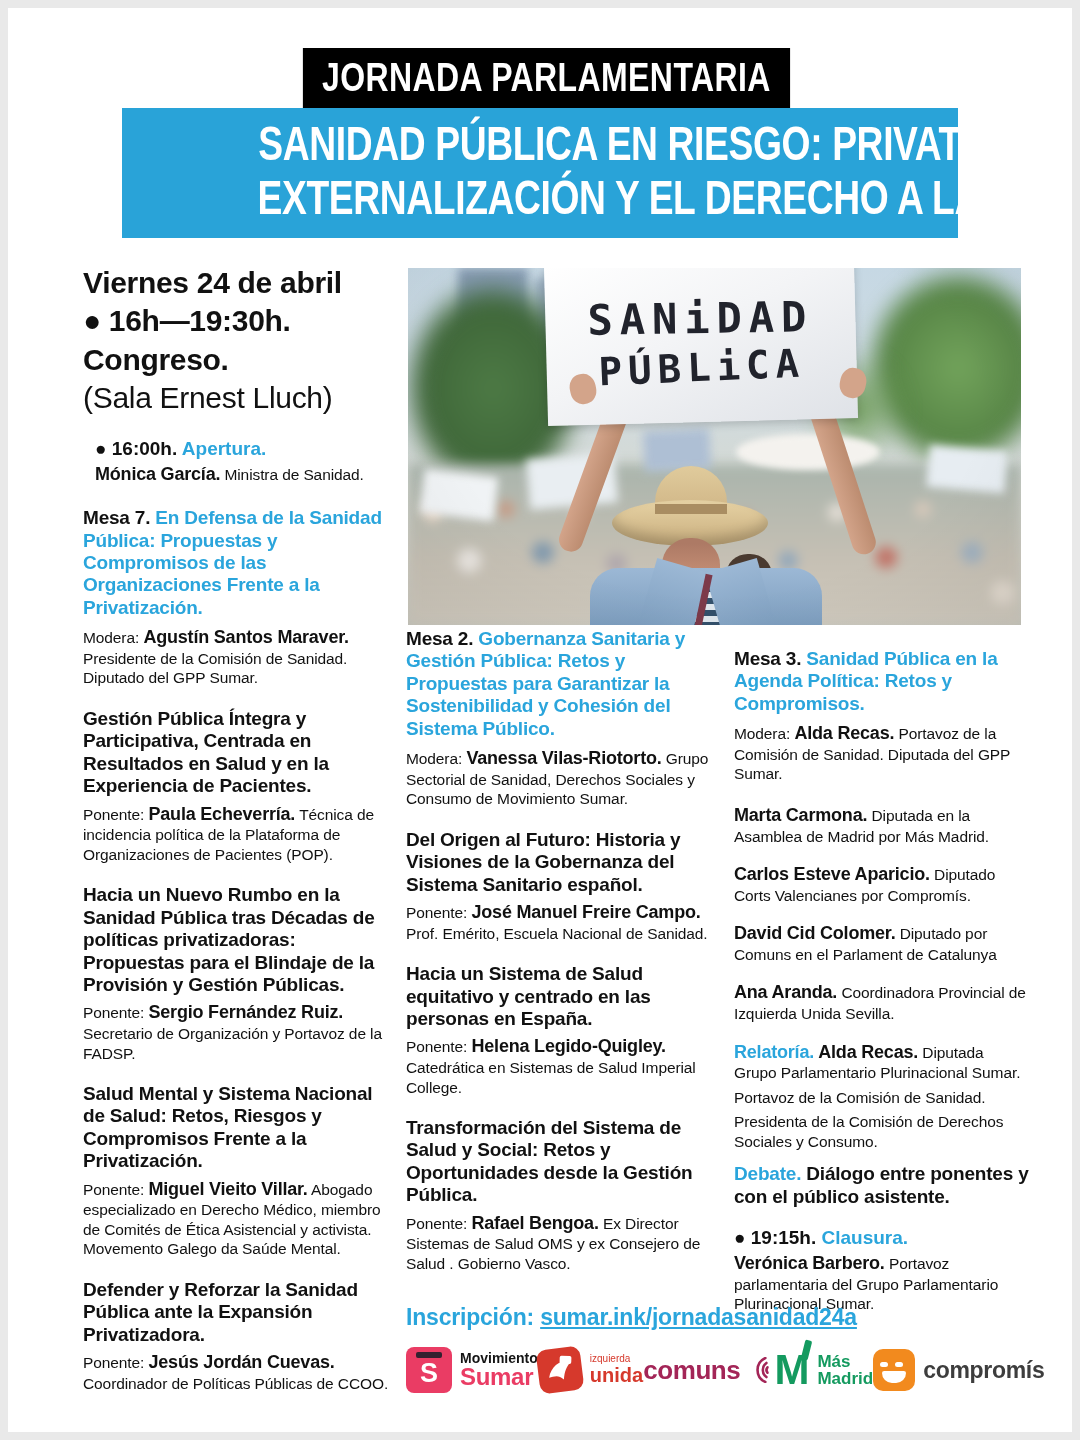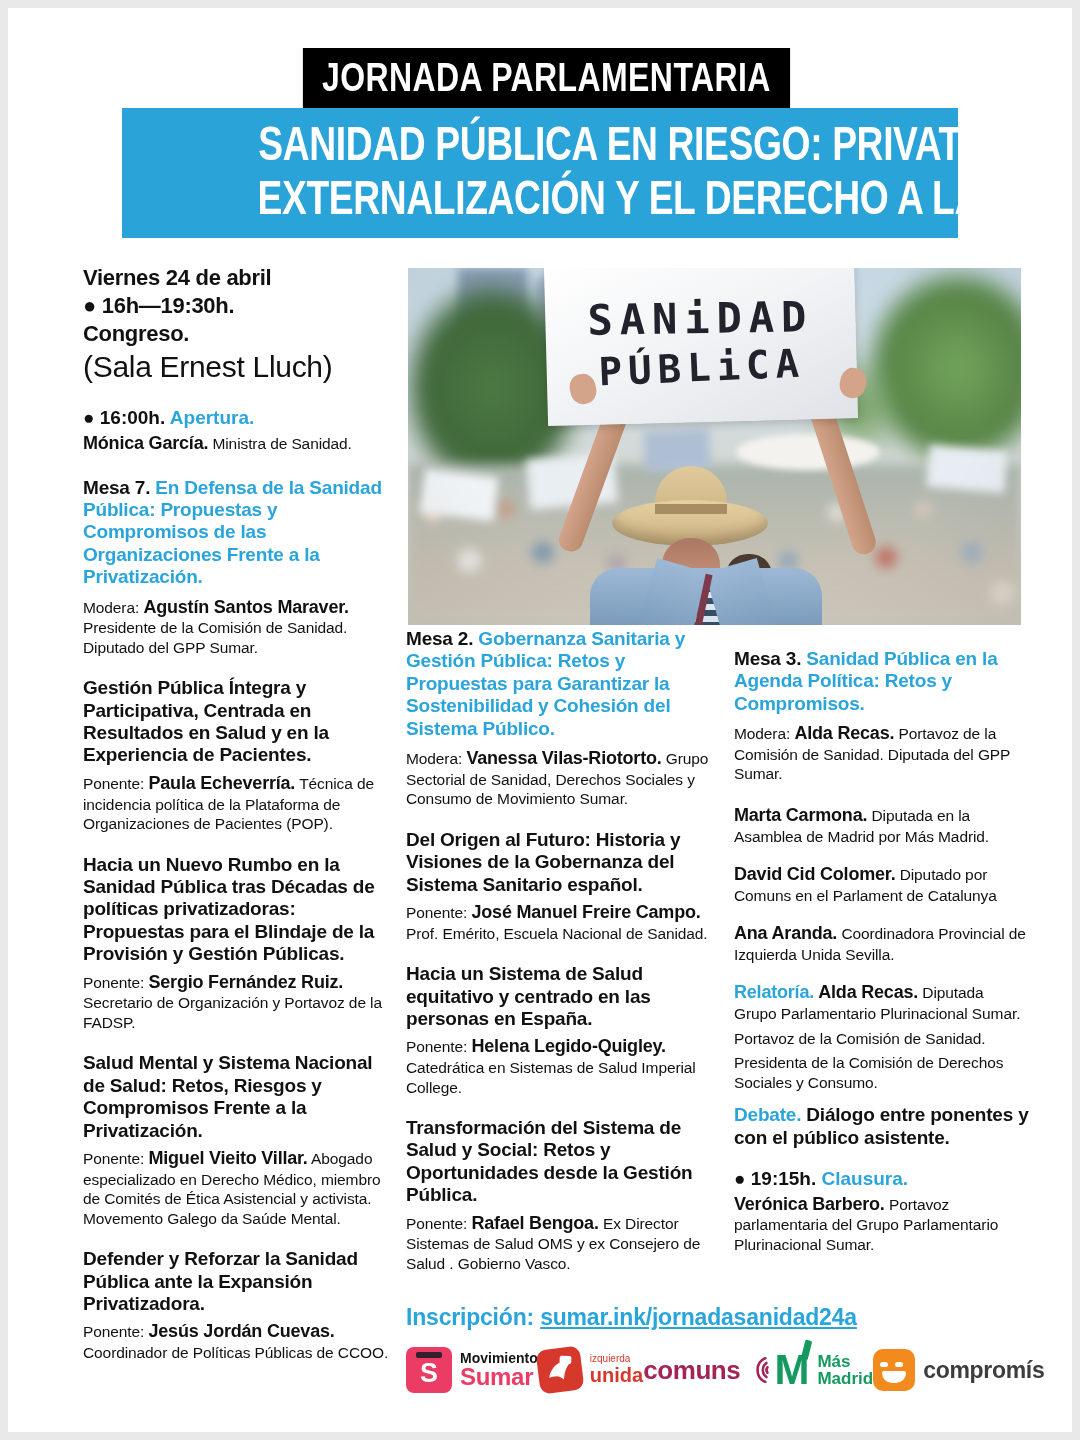--- a/index.html
+++ b/index.html
@@ -17,32 +17,32 @@
   .band-line span { display:inline-block; transform:scaleX(.76); color:#fff; font-size:49px;
     font-weight:800; letter-spacing:-.5px; white-space:nowrap; }
 
   .cyan { color:#2aa5dc; }
 
   
   .col-left  { position:absolute; left:75px;  top:256px; width:313px; }
   .col-mid   { position:absolute; left:398px; top:620px; width:303px; }
   .col-right { position:absolute; left:726px; top:640px; width:296px; }
 
-  .date-line { font-size:22px; font-weight:800; line-height:1.28; letter-spacing:-.3px; }
+  .date-line { font-size:30px; font-weight:800; line-height:1.28; letter-spacing:-.3px; }
   .date-room { font-size:30px; font-weight:400; line-height:1.28; letter-spacing:-.3px; }
   .dateblock { margin-bottom:20px; }
 
   .body-text { font-size:15.5px; line-height:1.26; letter-spacing:-.1px; }
   .name { font-size:18px; font-weight:800; letter-spacing:-.2px; }
   .mesa-head { font-size:19px; font-weight:800; line-height:1.18; margin-bottom:7px; letter-spacing:-.2px; }
   .modera { margin-bottom:20px; }
   .talk { margin-bottom:20px; }
   .talk h4 { font-size:19px; font-weight:800; line-height:1.18; margin-bottom:5px; letter-spacing:-.2px; }
 
-  .apertura { margin-bottom:22px; }
+  .apertura { margin-bottom:22px;margin-left:12px; }
   .ap-line1 { font-size:19px; font-weight:800; margin-bottom:3px; }
 
   .participant { margin-bottom:17px; }
   .relatoria { }
   .relatoria p { margin-bottom:5px; }
   .debate { margin-top:12px; font-size:19px; font-weight:800; line-height:1.2; letter-spacing:-.2px; }
   .clausura { margin-top:18px; }
   .cl-line1 { font-size:19px; font-weight:800; margin-bottom:3px; }
 
   
@@ -289,20 +289,23 @@
     <p class="body-text modera">
       <span>Modera:</span>
       <span class="name">Alda Recas.</span>
       <span>Portavoz de la Comisión de Sanidad. Diputada del GPP Sumar.</span>
     </p>
 
     <p class="body-text participant">
       <span class="name">Marta Carmona.</span>
       <span>Diputada en la Asamblea de Madrid por Más Madrid.</span></p>
     <p class="body-text participant">
+      <span class="name">Carlos Esteve Aparicio.</span>
+      <span>Diputado Corts Valencianes por Compromís.</span></p>
+    <p class="body-text participant">
       <span class="name">David Cid Colomer.</span>
       <span>Diputado por Comuns en el Parlament de Catalunya</span></p>
     <p class="body-text participant">
       <span class="name">Ana Aranda.</span>
       <span>Coordinadora Provincial de Izquierda Unida Sevilla.</span></p>
 
     <div class="relatoria">
       <p class="body-text">
         <span class="name cyan">Relatoría.</span>
         <span class="name">Alda Recas.</span>

